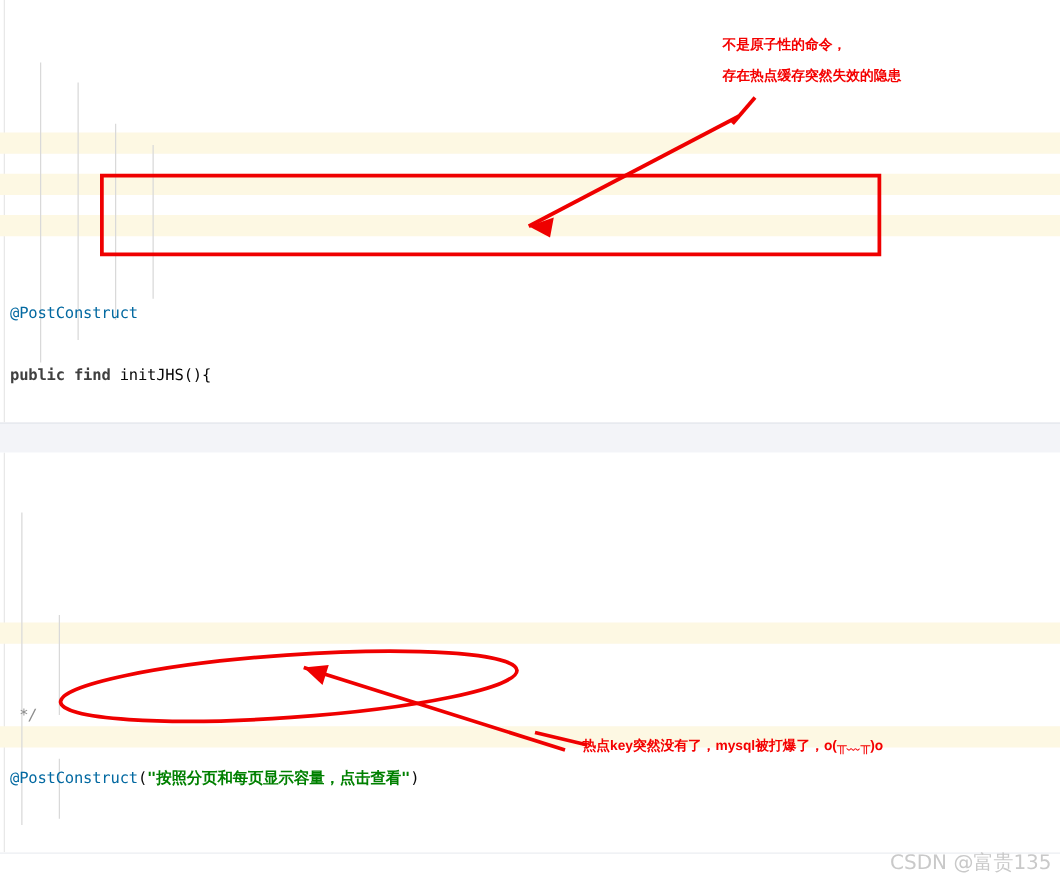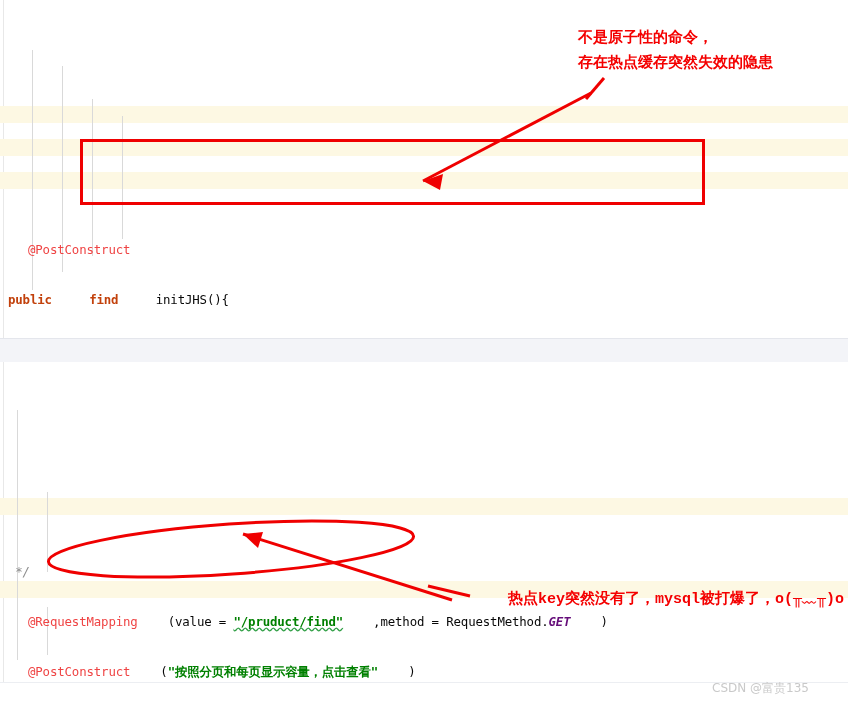--- a/index.html
+++ b/index.html
@@ -58,54 +58,54 @@
   .guide {
     position: absolute;
     width: 1px;
     background: #d9d9d9;
     z-index: 1;
   }
 
   .ln span { position: relative; z-index: 2; }
 
   
-  .kw   { color: #c2410c; font-weight: bold; }          
-  .ann  { color: #ef4444; margin-left: 20px; }                             
+  .kw   { color: #404040; font-weight: bold; }          
+  .ann  { color: #0369a1; }                             
   .str  { color: #008000; font-weight: bold; }          
   .cmt  { color: #8c8c8c; font-style: italic; }
   .fld  { color: #660e7a; font-style: italic; font-weight: bold; }  
-  .plain{ color: #080808; padding-left: 30px; }
+  .plain{ color: #080808; }
   .err  { text-decoration: underline wavy #2f9e44; text-decoration-skip-ink: none; }
 
   
   #overlay {
     position: absolute;
     inset: 0;
     pointer-events: none;
     z-index: 50;
   }
   .redtext {
     position: absolute;
     color: #f40000;
-    font-family: Liberation Mono, monospace;
+    font-family: Liberation Sans, sans-serif;
     font-weight: bold;
-    font-size: 15px;
+    font-size: 11px;
     white-space: pre;
     letter-spacing: 0px;
   }
   .redbox {
     position: absolute;
     border: 3px solid #ef0000;
     box-sizing: border-box;
   }
   .watermark {
     position: absolute;
     color: #c9c9c9;
     font-family: "DejaVu Sans", "Liberation Sans", sans-serif;
-    font-size: 12px;
+    font-size: 16px;
     white-space: pre;
   }
   #bottom-edge {
     position: absolute;
     left: 0; top: 682px;
     width: 848px; height: 24px;
     background: #ffffff;
     border-top: 1px solid #eceef2;
   }
   .leftrule {
@@ -168,21 +168,20 @@
       
       <div class="band" style="top:136px;height:16.6px;"></div>
       <div class="band" style="top:219px;height:16.6px;"></div>
 
       
       <div class="guide" style="left:17px;top:48px;height:250px;"></div>
       <div class="guide" style="left:47px;top:130px;height:80px;"></div>
       <div class="guide" style="left:47px;top:245px;height:48px;"></div>
 
       <div class="ln"><span class="cmt"> */</span></div>
-      <div class="ln"><span class="ann">@RequestMapping</span><span class="plain">(value = </span><span class="str err">"/pruduct/find"</span><span class="plain">,method = RequestMethod.</span><span class="fld">GET</span><span class="plain">)</span></div>
       <div class="ln"><span class="ann">@PostConstruct</span><span class="plain">(</span><span class="str">"按照分页和每页显示容量，点击查看"</span><span class="plain">)</span></div>
       
       
       
       
       
       
       
       
       
@@ -219,18 +218,18 @@
         <line x1="452" y1="600" x2="243" y2="534" stroke="#ef0000" stroke-width="3"></line>
         <polygon points="243,534 263,532 258,548" fill="#ef0000"></polygon>
       </g>
 
       <line x1="470" y1="596" x2="428" y2="586" stroke="#ef0000" stroke-width="3"></line>
     </svg>
 
     <div class="redtext" style="left:578px;top:28px;">不是原子性的命令，</div>
     <div class="redtext" style="left:578px;top:53px;text-align:right;">存在热点缓存突然失效的隐患</div>
 
-    <div class="redtext" style="left:466px;top:589px;margin-left:42px;">热点key突然没有了，mysql被打爆了，o(╥﹏╥)o</div>
+    <div class="redtext" style="left:466px;top:589px;">热点key突然没有了，mysql被打爆了，o(╥﹏╥)o</div>
 
     <div class="watermark" style="left:712px;top:680px;">CSDN @富贵135</div>
   </div>
 
 </div>
 
 </body></html>

